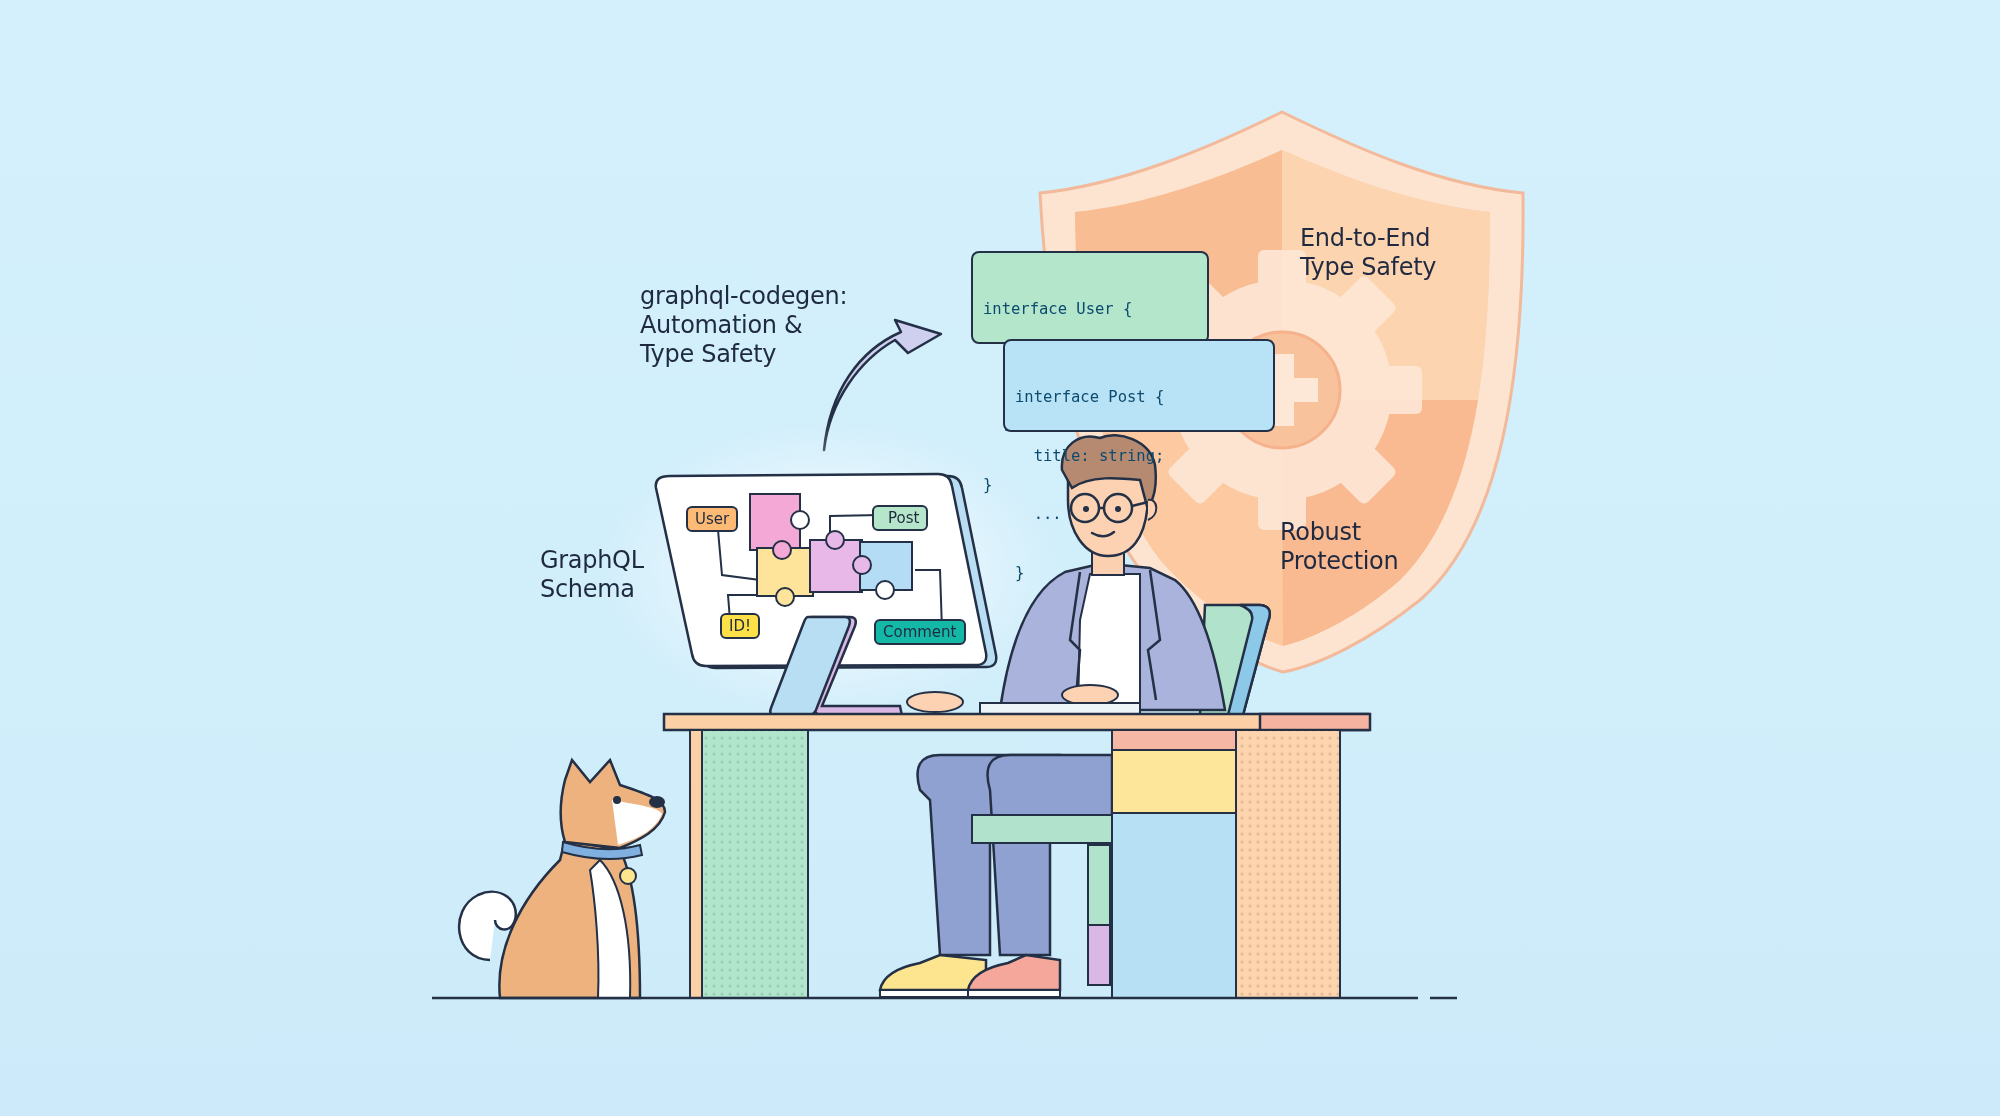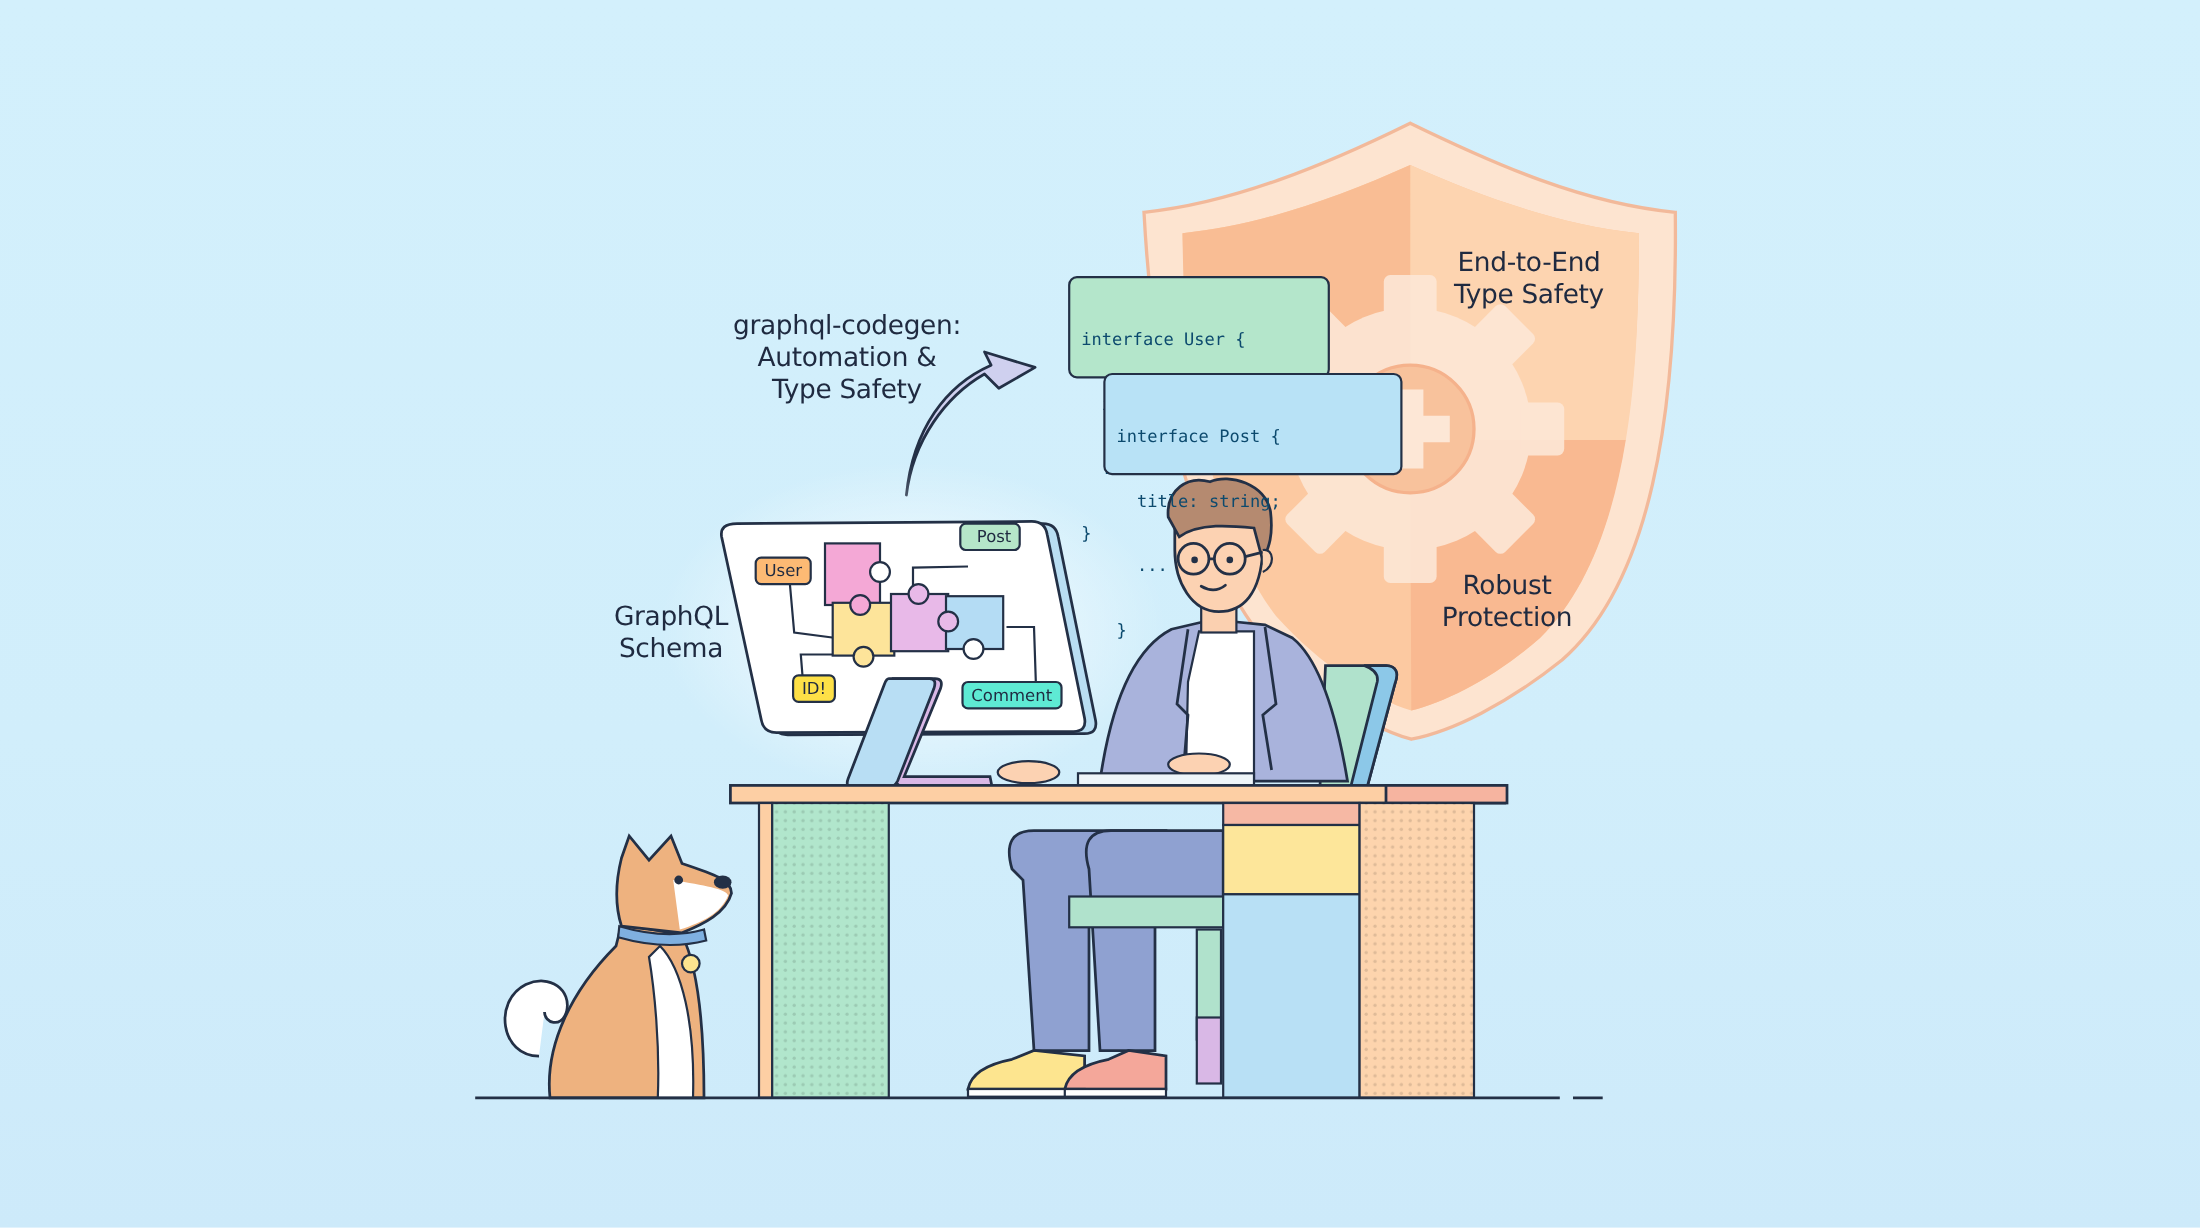--- a/index.html
+++ b/index.html
@@ -5,21 +5,21 @@
   html, body { margin: 0; padding: 0; }
   body {
     width: 2000px; height: 1116px; overflow: hidden;
     background: linear-gradient(180deg, #d3f0fc 0%, #d1eefb 60%, #cdeafa 100%);
     font-family: "DejaVu Sans", sans-serif;
     position: relative;
   }
   .stage { position: absolute; left: 0; top: 0; width: 2000px; height: 1116px; }
   svg.art { position: absolute; left: 0; top: 0; }
   .label {
-    position: absolute; text-align: center; color: #1f2a40;
+    position: absolute; color: #1f2a40;
     font-family: "DejaVu Sans", sans-serif; font-weight: 500;
     font-size: 24px; line-height: 29px; letter-spacing: -0.3px;
   }
   .code {
     position: absolute; border: 2.5px solid #233046; border-radius: 8px;
     font-family: "DejaVu Sans Mono", monospace; font-size: 15.5px; line-height: 19.5px;
     color: #0c4a6e; padding: 8px 10px; box-sizing: border-box; white-space: pre;
   }
   .tag {
     position: absolute; border: 2px solid #233046; border-radius: 6px;
@@ -192,17 +192,17 @@
 </div>
 
 <div class="code" style="left:971px; top:339px; width:272px; height:93px; background:#b8e2f6;margin-left:32px;">
   <div>interface Post {</div>
   <div>  title: string;</div>
   <div>  ...</div>
   <div>}</div>
 </div>
 
 <div class="tag" style="left:686px; top:506px; background:#fdba74;">User</div>
-<div class="tag" style="left:872px; top:475px; background:#b5e6c9;padding-left:14px;">Post</div>
+<div class="tag" style="left:872px; top:505px; background:#b5e6c9;padding-left:14px;">Post</div>
 <div class="tag" style="left:720px; top:613px; background:#fde047;">ID!</div>
-<div class="tag" style="left:874px; top:619px; background:#5eead4;">Comment</div>
+<div class="tag" style="left:874px; top:619px; background:#14b8a6;">Comment</div>
 
 </div>
 
 </body></html>

